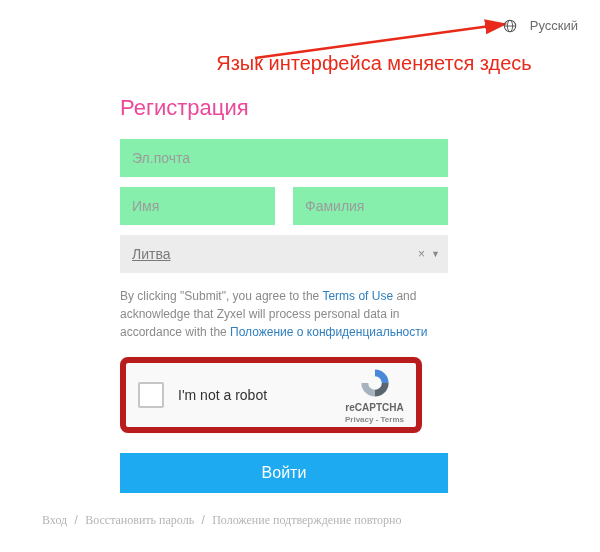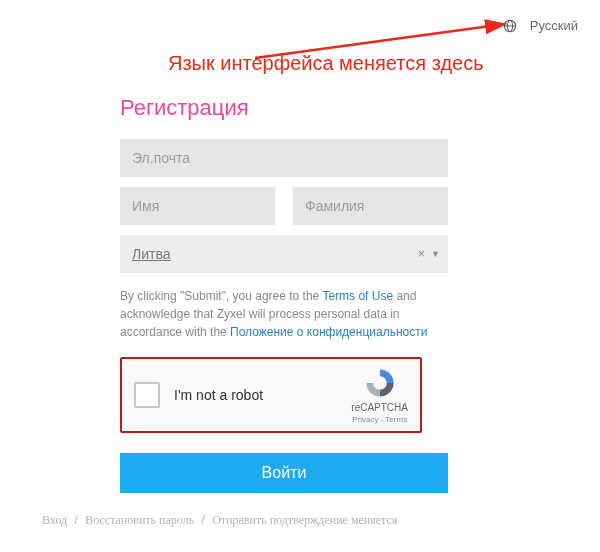--- a/index.html
+++ b/index.html
@@ -26,20 +26,21 @@
     width: 14px; height: 14px;
     display: inline-flex;
   }
   .annotation {
     position: absolute;
     top: 52px;
     left: 168px;
     right: 20px;
     color: #e82a1a;
     font-size: 20px;
+    text-align: center;
   }
   .arrow-svg {
     position: absolute;
     top: 10px;
     left: 250px;
     width: 270px;
     height: 60px;
     pointer-events: none;
   }
   .form-wrap {
@@ -51,21 +52,21 @@
   .page-title {
     font-size: 22px;
     font-weight: 400;
     color: #ec4899;
     margin-bottom: 18px;
   }
   .field {
     width: 100%;
     height: 38px;
     border: none;
-    background: #e5e5e5;
+    background: #86efac;
     padding: 0 12px;
     font-size: 14px;
     color: #555;
     margin-bottom: 10px;
   }
   .field::placeholder { color: #9c9c9c; }
   .row2 {
     display: flex;
     gap: 18px;
     margin-bottom: 10px;
@@ -103,22 +104,22 @@
   .consent {
     font-size: 12px;
     color: #8a8a8a;
     line-height: 1.5;
     margin-bottom: 16px;
   }
   .consent a { color: #2f7fbf; text-decoration: none; cursor: pointer; }
   .captcha {
     width: 302px;
     height: 76px;
-    border: 2px solid #b91c1c;
-    border-radius: 2px;
+    border: 6px solid #b91c1c;
+    border-radius: 8px;
     background: #f9f9f9;
     display: flex;
     align-items: center;
     padding: 0 12px;
     margin-bottom: 20px;
     box-shadow: 0 0 2px rgba(0,0,0,.08);
   }
   .captcha-check {
     width: 26px; height: 26px;
     border: 2px solid #c6c6c6;
@@ -130,20 +131,21 @@
   .captcha-label {
     flex: 1;
     font-size: 14px;
     color: #333;
   }
   .captcha-right {
     display: flex;
     flex-direction: column;
     align-items: center;
     gap: 2px;
+    font-weight: bold;
   }
   .captcha-logo { width: 34px; height: 34px; }
   .captcha-name { font-size: 10px; color: #666; }
   .captcha-links { font-size: 8px; color: #888; }
   .submit-btn {
     width: 100%;
     height: 40px;
     background: #1daaf0;
     color: #fff;
     border: none;
@@ -230,14 +232,14 @@
   </div>
 
   <button class="submit-btn">Войти</button>
 </div>
 
 <div class="footer-links">
   <a>Вход</a>
   <span class="sep">/</span>
   <a>Восстановить пароль</a>
   <span class="sep">/</span>
-  <a>Отправить подтверждение меняется</a>
+  <a>Положение подтверждение повторно</a>
 </div>
 
 </body></html>

